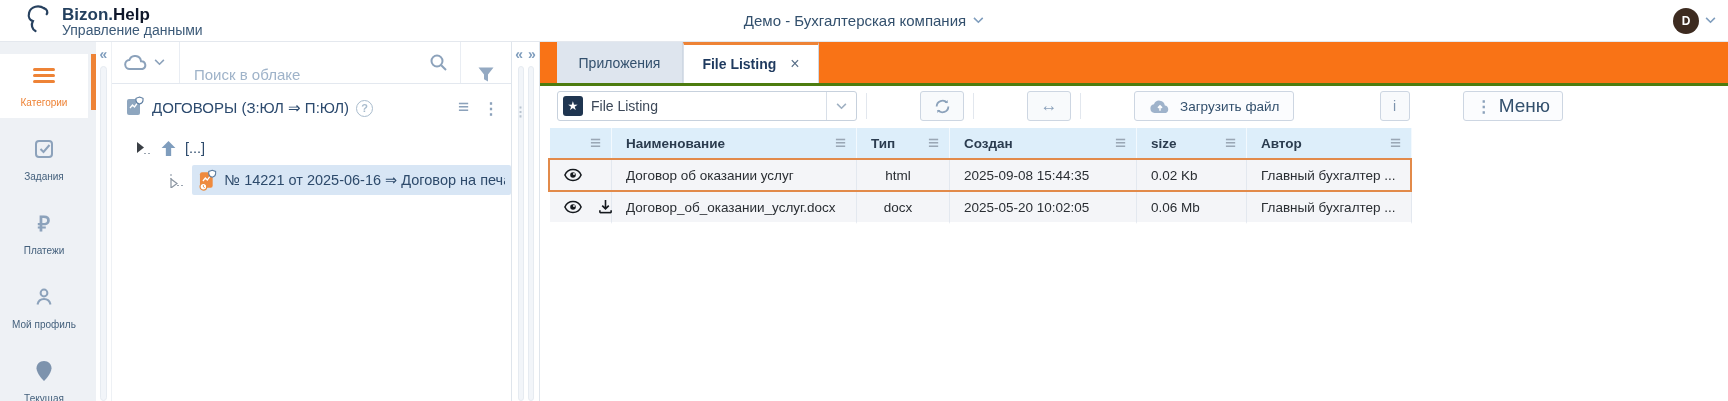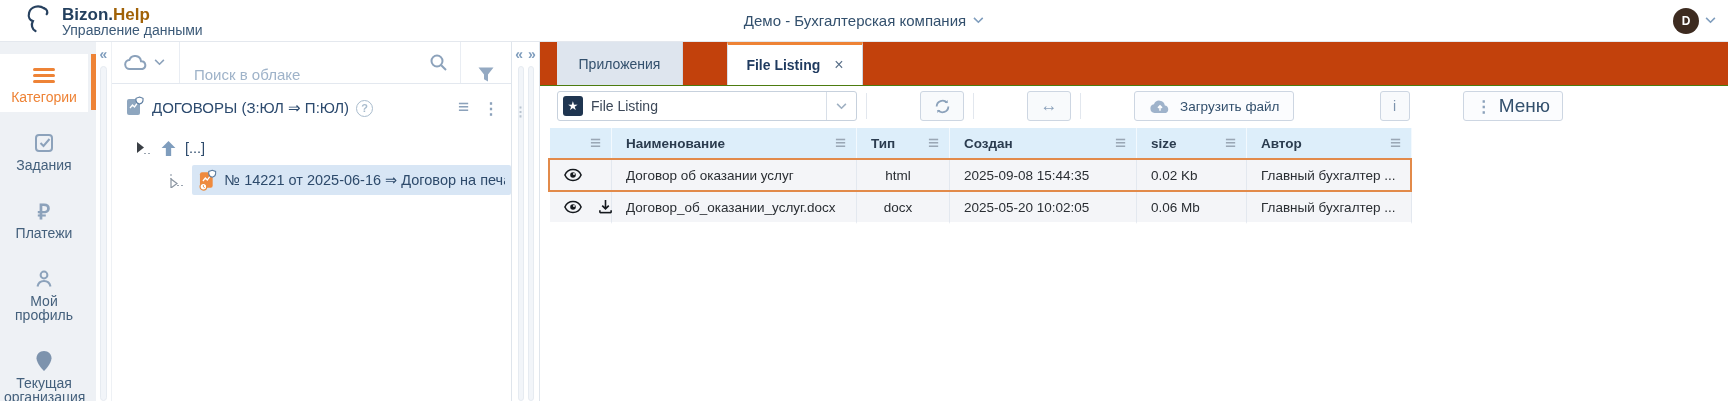--- a/index.html
+++ b/index.html
@@ -4,36 +4,36 @@
 <style>
   * { margin:0; padding:0; box-sizing:border-box; }
   html,body { width:1728px; height:401px; overflow:hidden; }
   body { font-family:"Liberation Sans", sans-serif; background:#eef1f5; color:#2d4a6b; }
   .app { width:1728px; height:401px; display:flex; flex-direction:column; }
 
   
   .hdr { height:42px; background:#fff; border-bottom:1px solid #e4e8ee; display:flex; align-items:center; position:relative; flex:0 0 42px; }
   .brand { display:flex; align-items:center; gap:8px; padding-left:22px; }
   .brand-title { font-size:17px; font-weight:bold; color:#24405e; line-height:18px; }
-  .brand-title .accent { color:#a16207;margin-top:8px; }
+  .brand-title .accent { color:#0f172a;margin-top:8px; }
   .brand-sub { font-size:14px; color:#3c5a78; line-height:12px; }
   .company { position:absolute; left:50%; transform:translateX(-50%); display:flex; align-items:center; gap:7px; font-size:15px; color:#33506d; cursor:pointer; }
   .user { margin-left:auto; display:flex; align-items:center; gap:6px; padding-right:12px; cursor:pointer; }
   .avatar { width:26px; height:26px; border-radius:50%; background:#3d2b20; color:#fff; font-size:12px; font-weight:bold; display:flex; align-items:center; justify-content:center; }
   .chev { width:11px; height:7px; }
 
   .body-row { flex:1; display:flex; min-height:0; }
 
   
   .sidebar { width:96px; position:relative; background:#eef1f5; flex:0 0 96px; }
   .sb-items { width:88px; }
   .sb-item { width:88px; padding:9px 4px 8px; text-align:center; cursor:pointer; margin-top:10px; }
   .sb-item:first-child { margin-top:12px; }
   .sb-icon { height:24px; display:flex; align-items:center; justify-content:center; color:#8ca2bb; }
-  .sb-label { font-size:14px; color:#44607c; margin-top:3px; line-height:14px; }
+  .sb-label { font-size:10px; color:#44607c; margin-top:9px; line-height:14px; }
   .sb-item.active { background:#fff; }
   .sb-item.active .sb-label { color:#ee8336; }
   .sb-item.active .sb-icon { color:#ee8336; }
   .ham { display:inline-block; width:22px; }
   .ham i { display:block; height:3px; border-radius:2px; background:currentColor; margin:3px 0; }
   .ruble-glyph { font-size:21px; font-weight:bold; color:#8ca2bb; line-height:21px; }
   .active-bar { position:absolute; right:0; top:12px; width:5px; height:56px; background:#ee8336; }
 
   
   .tree-panel { width:416px; flex:0 0 416px; background:#fff; border-right:1px solid #dfe5ec; display:flex; }
@@ -65,21 +65,21 @@
   
   .splitter { width:28px; flex:0 0 28px; background:#fff; border-right:1px solid #dfe5ec; display:flex; flex-direction:column; align-items:center; padding-top:4px; position:relative; }
   .split-tops { display:flex; gap:5px; }
   .split-bars { display:flex; gap:4px; flex:1; margin-top:4px; width:100%; justify-content:center; }
   .split-bars i { width:6px; background:#f2f5f9; border:1px solid #e6ebf1; border-radius:4px; }
   .drag-dots { position:absolute; top:62px; left:2px; color:#b9c4d0; font-size:13px; font-weight:bold; letter-spacing:0; }
   .drag-dots::before { content:"⋮"; }
 
   
   .main { flex:1; min-width:0; background:#fff; display:flex; flex-direction:column; }
-  .tabs-bar { height:44px; flex:0 0 44px; background:#c2410c; border-bottom:1px solid #4d7c0f; display:flex; padding-left:17px;gap:44px; }
+  .tabs-bar { height:44px; flex:0 0 44px; background:#f97316; border-bottom:3px solid #4d7c0f; display:flex; padding-left:17px; }
   .tab { width:126px; display:flex; align-items:center; justify-content:center; font-size:14px; color:#33506d; background:#dee5ee; border-right:1px solid #cfd8e3; cursor:pointer; }
   .tab.active { width:136px; background:#fff; border-top:3px solid #ee8336; border-left:1px solid #d9e0e9; font-weight:bold; color:#1f3a5f; gap:14px; }
   .tab-close { color:#5a7089; font-weight:normal; font-size:16px; cursor:pointer; }
 
   .toolbar { height:40px; flex:0 0 40px; background:#fff; display:flex; align-items:center; padding-left:17px; gap:9px; }
   .view-select { width:300px; height:30px; border:1px solid #c7d1dd; border-radius:3px; background:#fff; display:flex; align-items:center; cursor:pointer; }
   .star-sq { width:20px; height:20px; margin:0 8px 0 5px; background:#1f3550; border-radius:3px; color:#fff; font-size:12px; display:flex; align-items:center; justify-content:center; }
   .star-sq::before { content:"★"; }
   .view-select .vs-label { flex:1; font-size:14px; color:#3c4858; }
   .vs-chev { width:30px; height:100%; border-left:1px solid #d8dfe8; display:flex; align-items:center; justify-content:center; color:#9fb0c2; }

